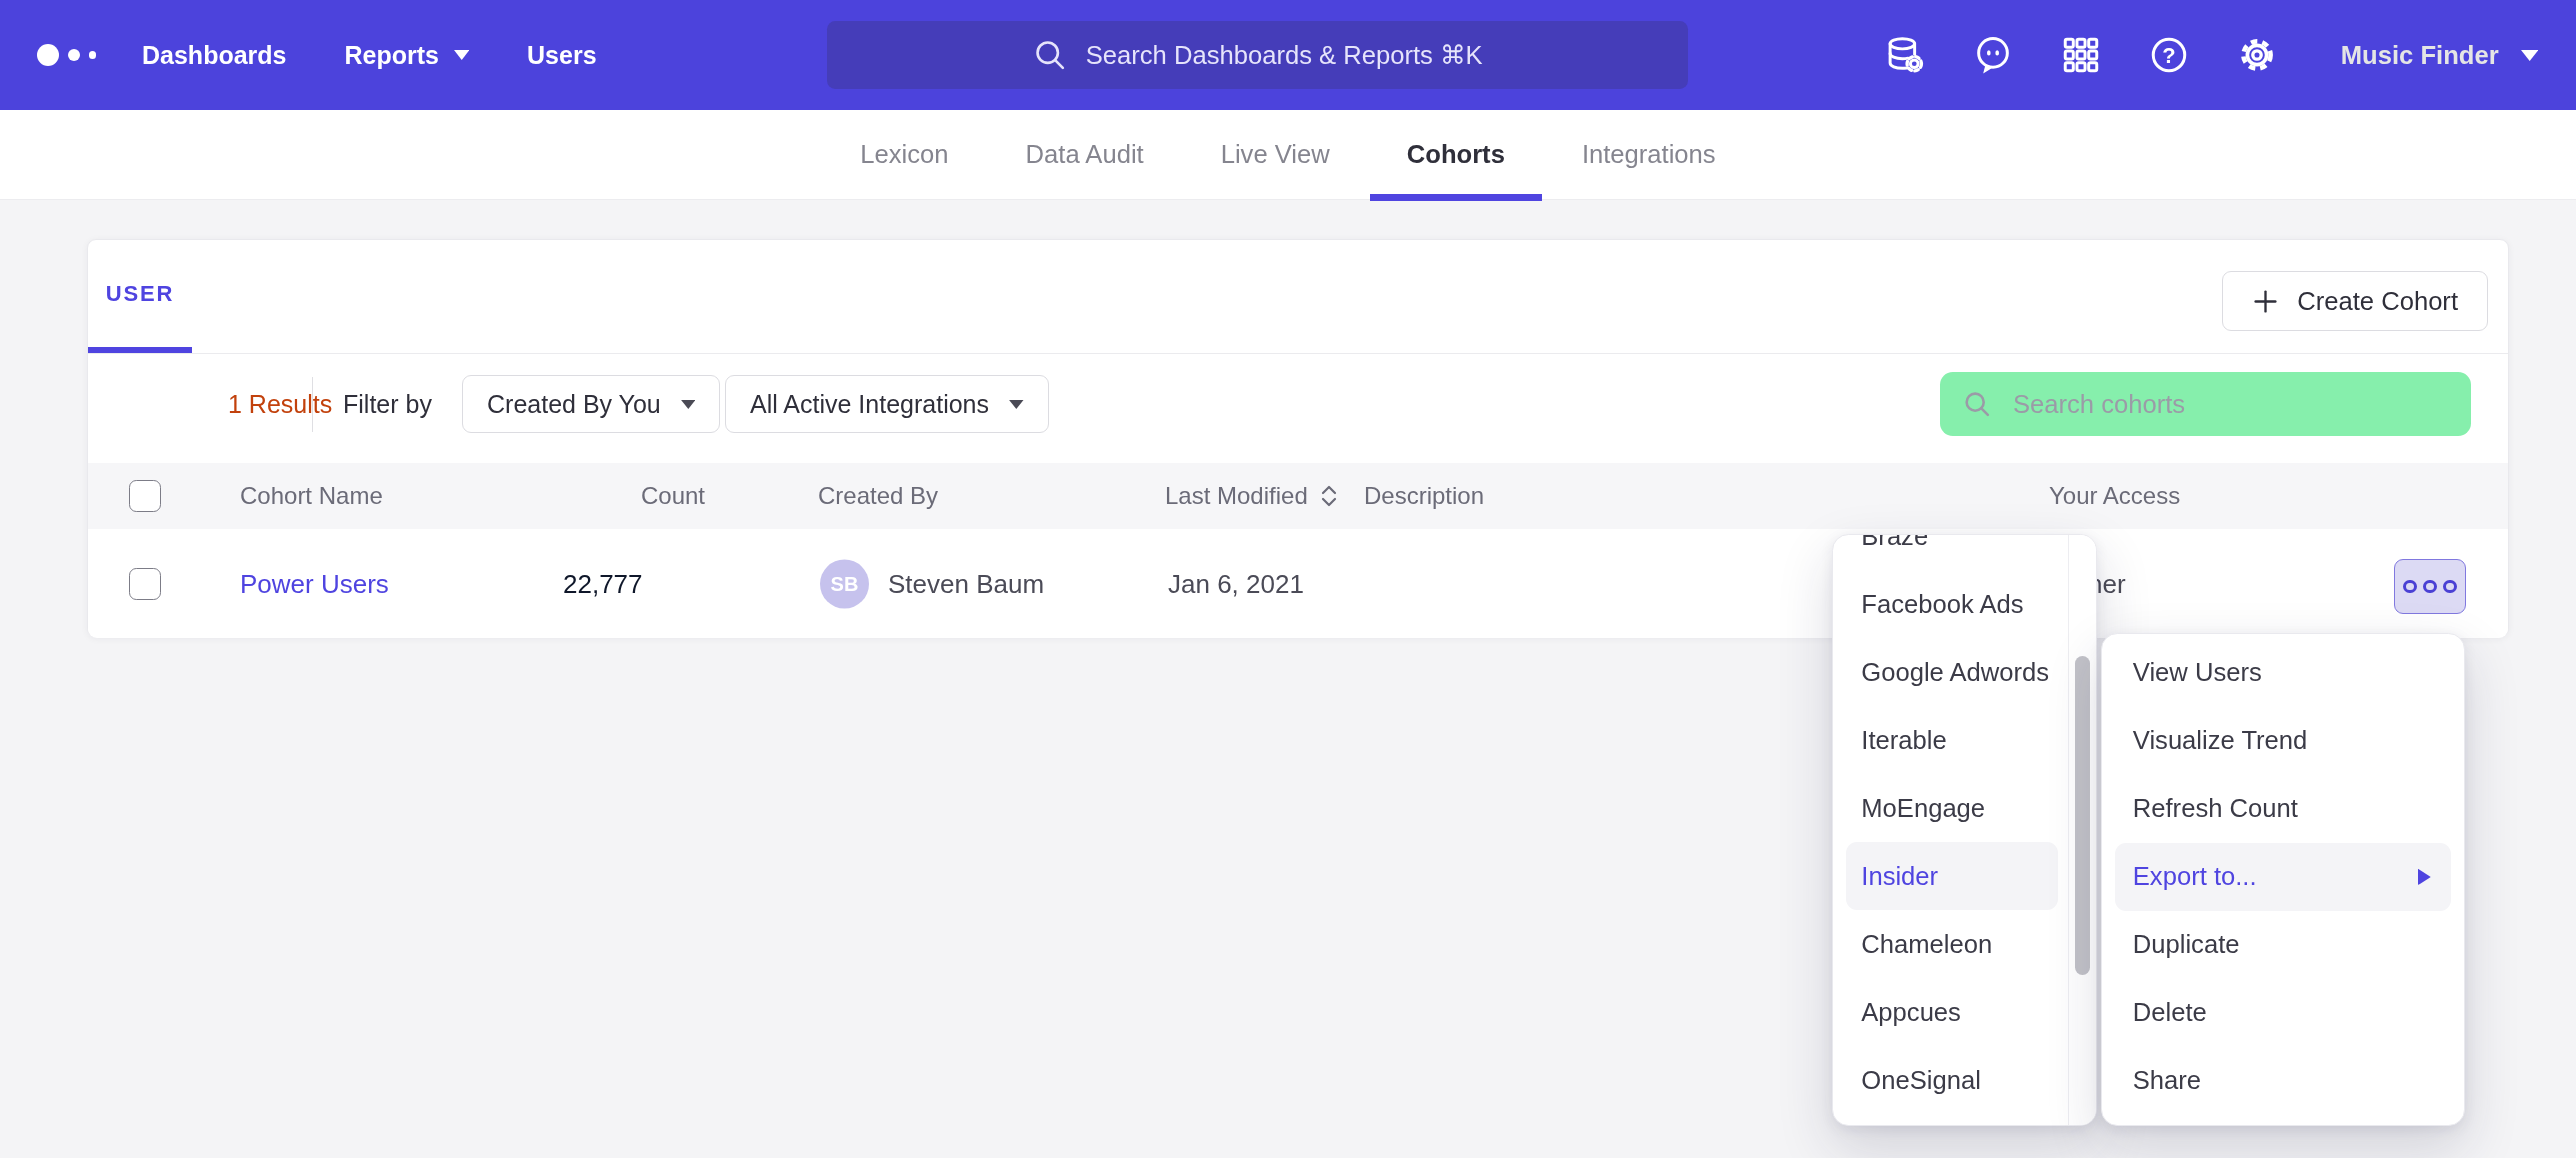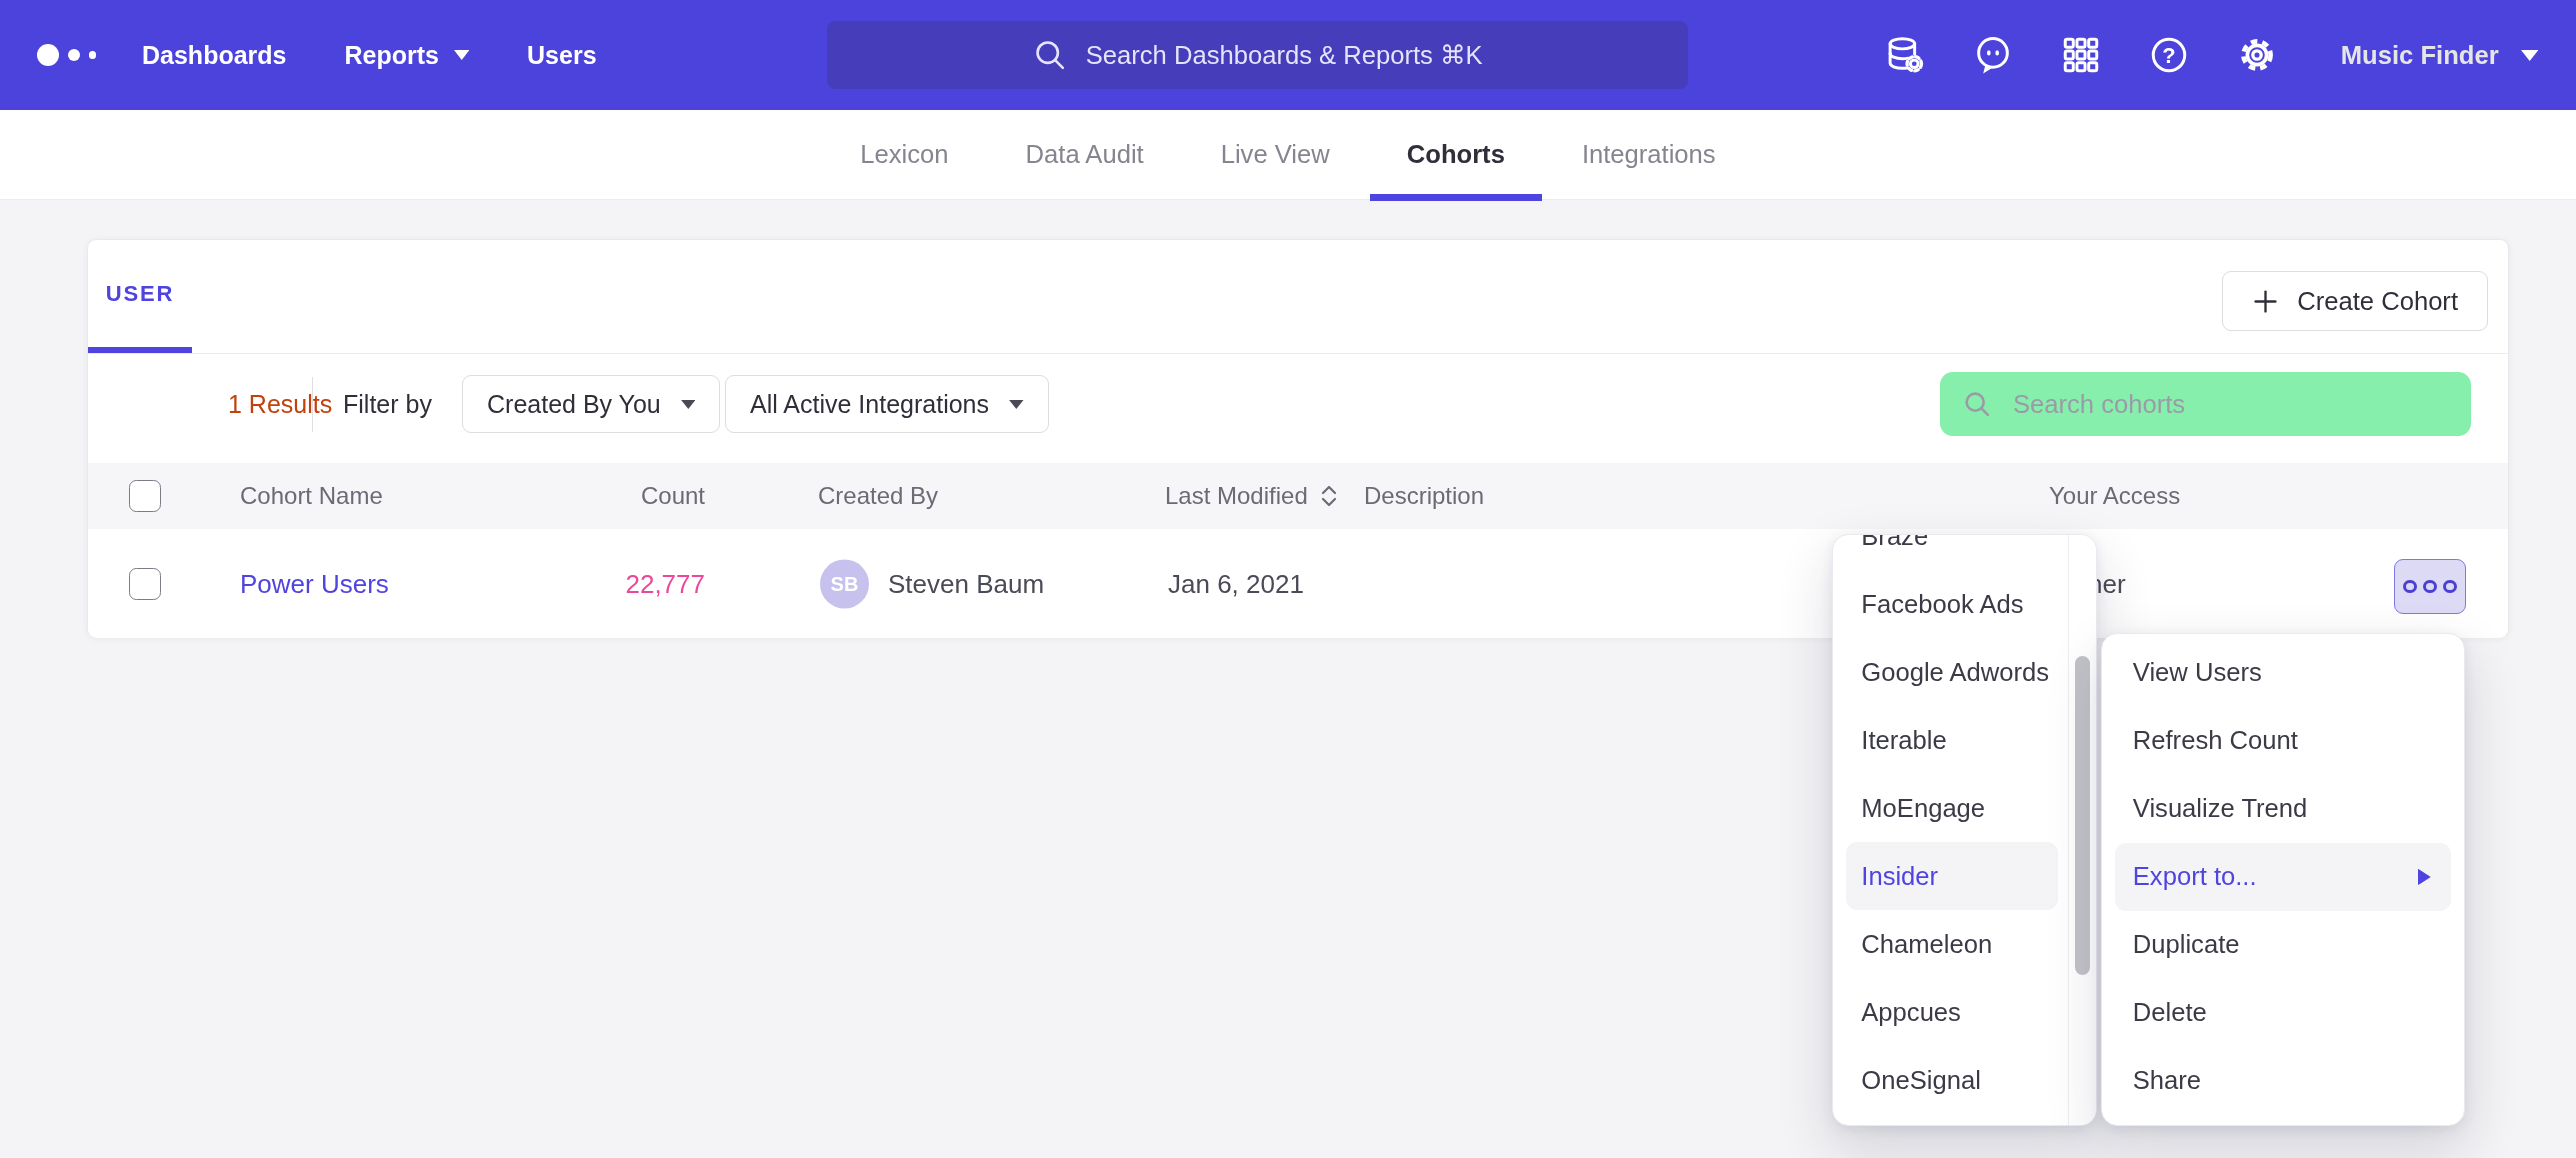--- a/index.html
+++ b/index.html
@@ -85,21 +85,21 @@
   .h-name { left:152px; } .h-count { left:475px; width:142px; text-align:right; }
   .h-created { left:730px; } .h-modified { left:1077px; display:flex; align-items:center; gap:11px; }
   .h-desc { left:1276px; } .h-access { left:1961px; }
   .checkbox { width:32px; height:32px; border:1.8px solid #7c7c87; border-radius:7.3px; background:#fff; cursor:pointer; }
   .h-check, .r-check { position:absolute; left:41px; top:50%; transform:translateY(-50%); }
 
   .table-row { position:absolute; left:0; top:289px; width:100%; height:109px; background:#fff;
                border-radius:0 0 9px 9px; }
   .rc { position:absolute; top:50%; transform:translateY(-50%); font-size:26px; white-space:nowrap; }
   .r-name { left:152px; color:#4f44e0; cursor:pointer; }
-  .r-count { left:475px; width:142px; text-align:right; color:#ec4899; }
+  .r-count { left:475px; width:142px; text-align:left; color:#0f172a; }
   .avatar { position:absolute; left:732px; top:50%; transform:translateY(-50%); width:49px; height:49px;
             border-radius:50%; background:#c6c2ed; color:#fff; font-size:20px; font-weight:700;
             display:flex; align-items:center; justify-content:center; }
   .r-created  { left:800px;  color:#4b4b57; }
   .r-modified { left:1080px; color:#4b4b57; }
   .r-desc     { left:1336px; color:#4b4b57; }
   .r-access   { left:1961px; color:#4b4b57; }
 
   .more-btn {
     position:absolute; left:2306px; top:319px; width:72px; height:55px;
@@ -370,25 +370,25 @@
   </div>
 </div>
 
 <div class="menu menu-shadow">
 
 <div class="menu-item">
       <span>View Users</span>
 
     </div>
     <div class="menu-item">
+      <span>Visualize Trend</span>
+
+    </div>
+    <div class="menu-item">
       <span>Refresh Count</span>
-
-    </div>
-    <div class="menu-item">
-      <span>Visualize Trend</span>
 
     </div>
     <div class="menu-item highlighted has-submenu">
       <span>Export to...</span>
       <span class="submenu-arrow">
         <svg width="12.8" height="16.4" viewBox="0 0 14 18">
           <polygon points="0,0 14,9 0,18" fill="#4f44e0"></polygon>
         </svg>
       </span>
     </div>

